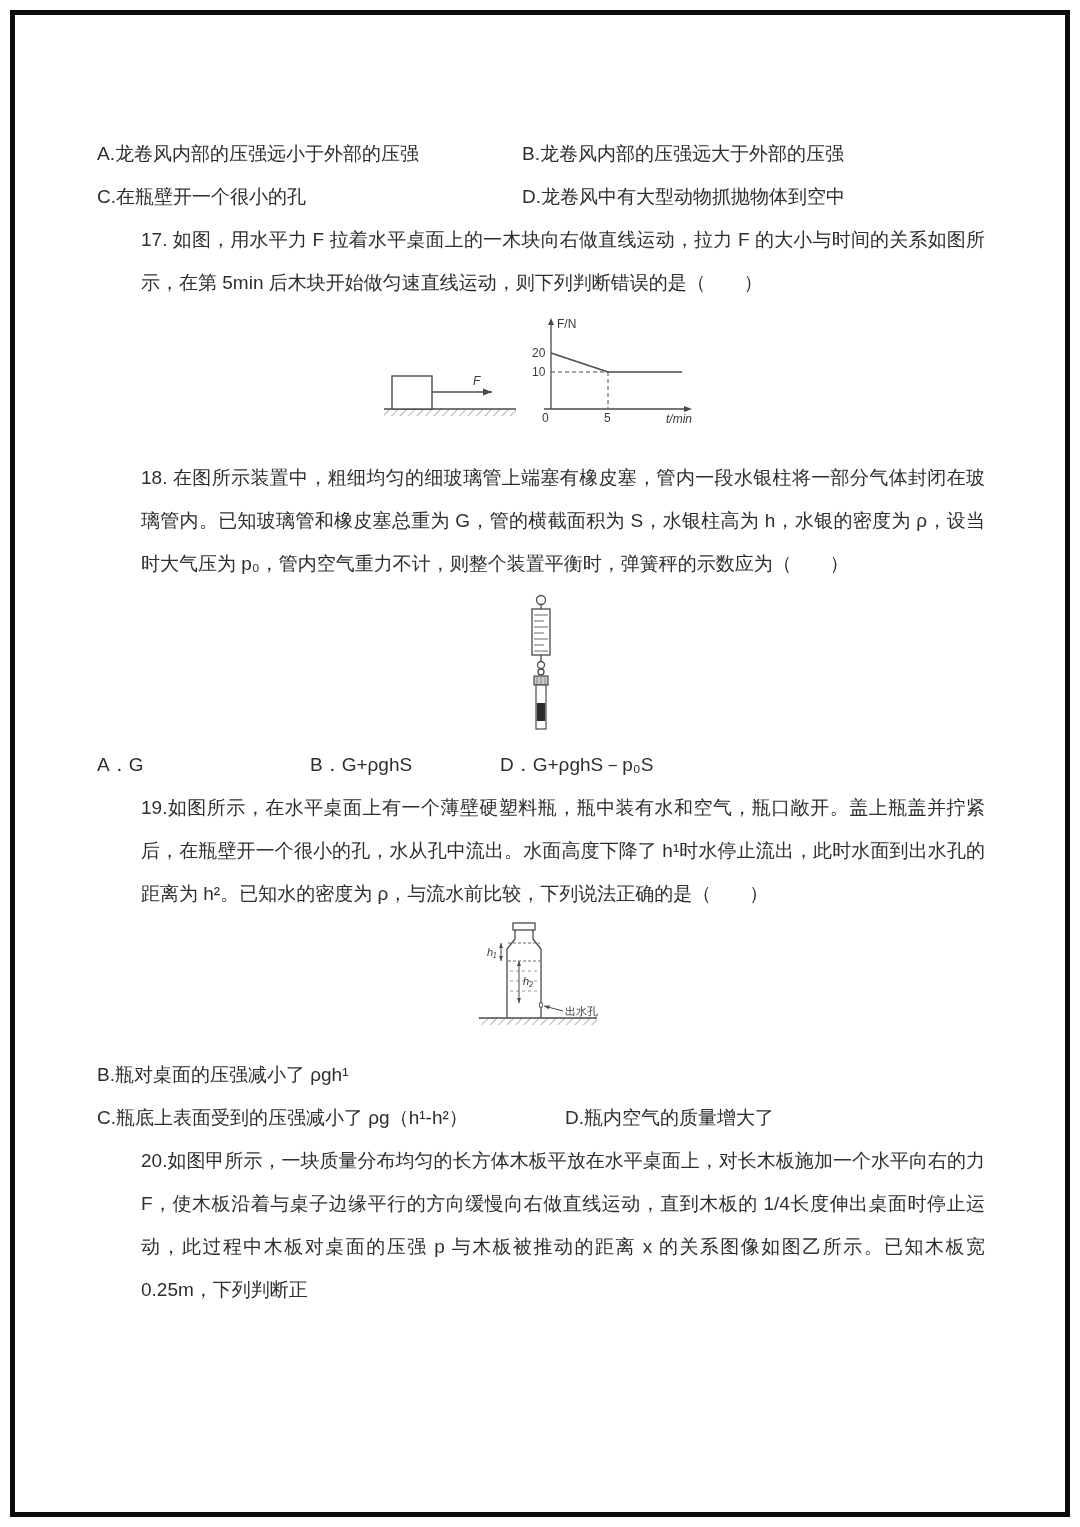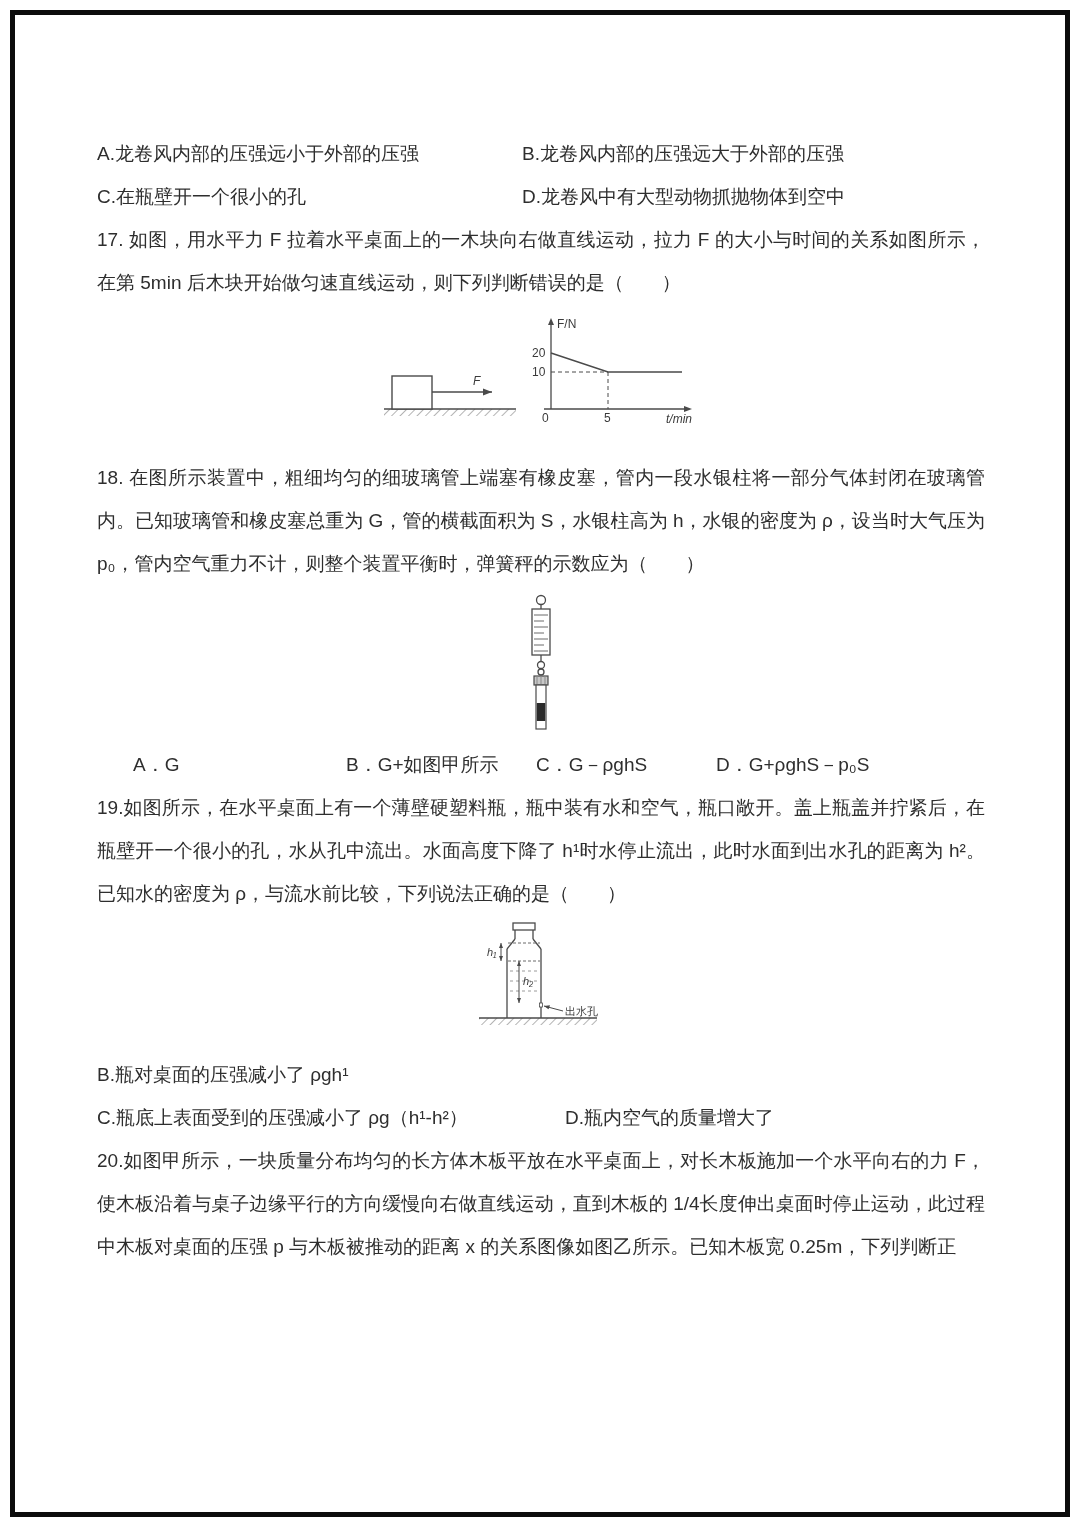--- a/index.html
+++ b/index.html
@@ -19,27 +19,28 @@
   }
   .content {
     position:absolute;
     left:97px; right:95px; top:132px;
     font-size:19px;
     line-height:43px;
   }
   .stem {
     text-align:justify;
     text-align-last:left;
+    margin-left:44px;
   }
   .opt-block p { line-height:43px; }
   .two-col { display:flex; }
   .two-col .col-a { flex:0 0 425px; }
   .two-col-wide .col-a { flex:0 0 468px; }
   .four-col { display:flex; }
-  .four-col span:nth-child(1){ flex:0 0 213px;margin-left:36px; }
+  .four-col span:nth-child(1){ flex:0 0 213px; }
   .four-col span:nth-child(2){ flex:0 0 190px; }
   .four-col span:nth-child(3){ flex:0 0 180px; }
   .fig { display:flex; justify-content:center; }
   .fig-17 { height:152px; padding-top:8px; }
   .fig-18 { height:158px; padding-top:6px; }
   .fig-19 { height:138px; padding-top:4px; }
   svg { overflow:visible; }
   svg text { font-family:"Liberation Sans", sans-serif; fill:#3a3a3a; }
   .svg-lbl { font-size:12px; }
   .svg-lbl-sm { font-size:11px; }
@@ -123,22 +124,21 @@
       <line x1="45" y1="85" x2="45" y2="94" stroke="#8a8a8a" stroke-width="1"></line>
       <line x1="49" y1="85" x2="49" y2="94" stroke="#8a8a8a" stroke-width="1"></line>
 
       <rect x="40" y="94" width="10" height="44" fill="#ffffff" stroke="#4a4a4a" stroke-width="1.2"></rect>
       <rect x="40.8" y="112" width="8.4" height="18" fill="#2b2b2b"></rect>
     </svg>
   </div>
 
   <p class="four-col">
     <span>A．G</span>
-    <span>B．G+如图甲所示</span>
-    <span>C．G－ρghS</span>
+    <span>B．G+ρghS</span>
     <span>D．G+ρghS－p₀S</span>
   </p>
 
   <p class="stem">19.如图所示，在水平桌面上有一个薄壁硬塑料瓶，瓶中装有水和空气，瓶口敞开。盖上瓶盖并拧紧后，在瓶壁开一个很小的孔，水从孔中流出。水面高度下降了 h¹时水停止流出，此时水面到出水孔的距离为 h²。已知水的密度为 ρ，与流水前比较，下列说法正确的是（　　）</p>
 
   <div class="fig fig-19">
     <svg width="180" height="118" viewBox="0 0 180 118">
       <defs>
         <pattern id="hatch19" width="6" height="7" patternUnits="userSpaceOnUse" patternTransform="rotate(45)">
           <line x1="0" y1="0" x2="0" y2="7" stroke="#6a6a6a" stroke-width="1"></line>

